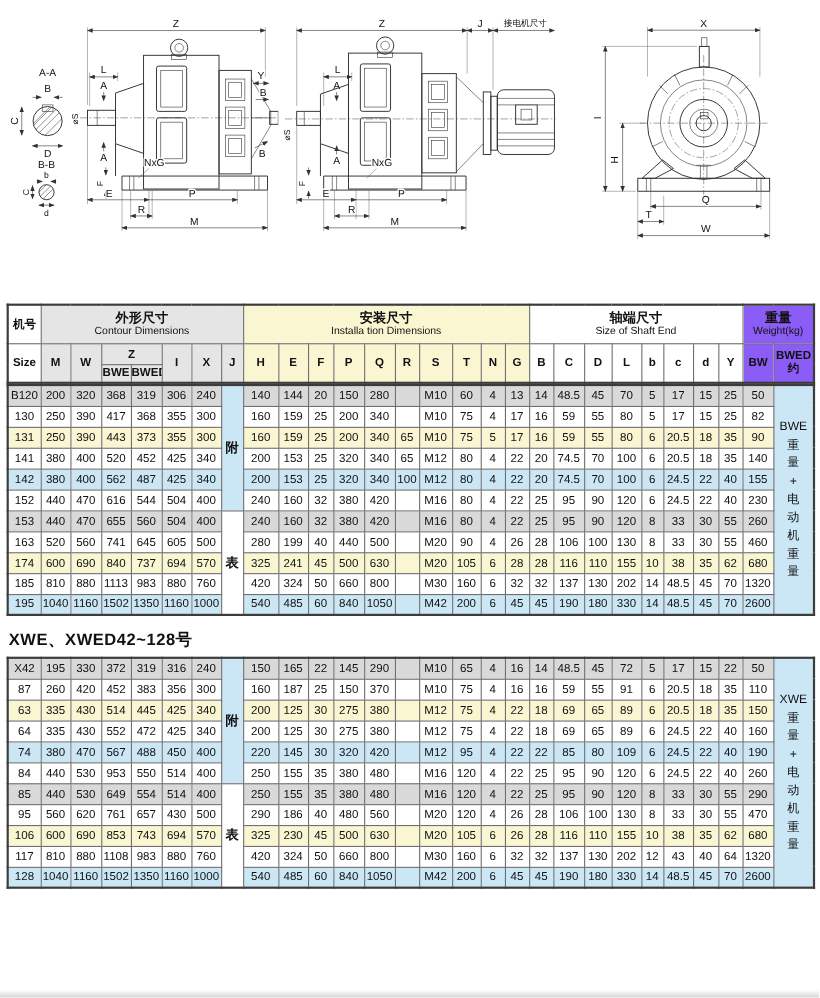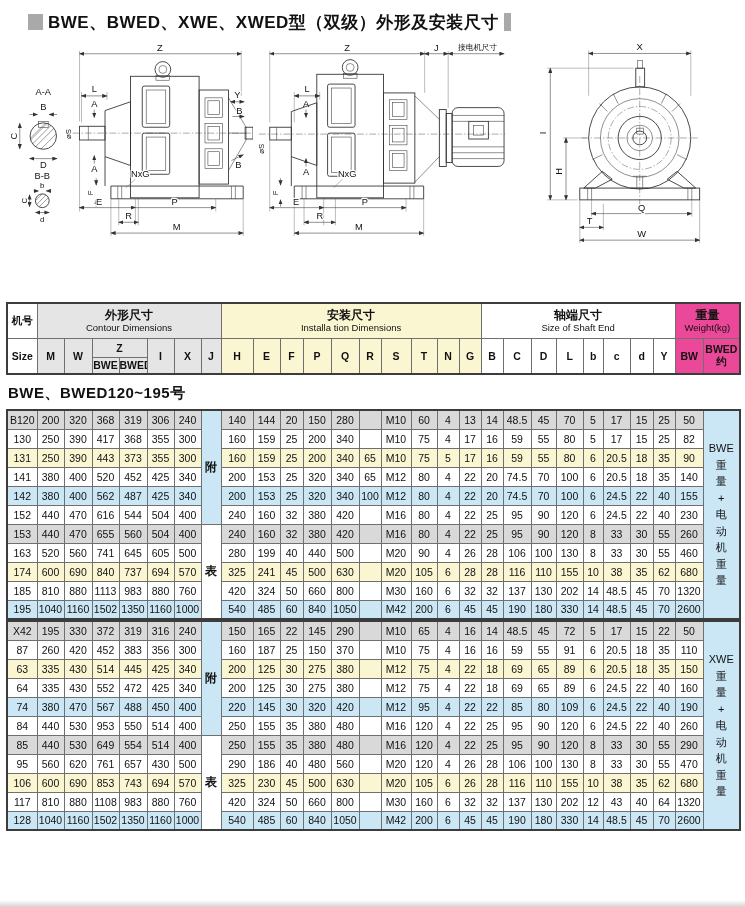--- a/index.html
+++ b/index.html
@@ -34,45 +34,40 @@
   table.dims { border:2px solid #3c3c3c; }
   .h1 th { height:35px; }
   .h2 th { height:19px; font-size:12px; font-weight:bold; }
   .h3 th { height:17px; font-size:9.5px; font-weight:bold; }
   table.dims td { height:19px; }
   .grp-zh { font-size:12px; font-weight:bold; line-height:1.2; }
   .grp-en { font-size:9.5px; font-weight:normal; line-height:1.1; }
   .lbl-top { font-size:11px; font-weight:bold; }
   .bg-gray { background:#e5e5e5; }
   .bg-yellow { background:#faf6d2; }
-  .bg-blue { background:#ec4899; }
+  .bg-blue { background:#8b5cf6; }
   .bg-white { background:#fff; }
   .wrapcell { font-size:9.5px; line-height:1.1; word-break:break-all; white-space:normal; }
   tr.r-gray td { background:#d9d9d9; }
   tr.r-white td { background:#fff; }
   tr.r-yellow td { background:#faf6d2; }
   tr.r-blue td { background:#cbe7f6; }
   table.dims td.fu, table.dims td.biao { font-size:12px; font-weight:bold; }
   table.dims td.fu { background:#cbe7f6 !important; }
   table.dims td.biao { background:#fff !important; }
   table.dims td.wnote { background:#cbe7f6 !important; white-space:pre-line; line-height:1.5; font-size:11px; }
 
   .page-bottom { position:absolute; left:0; right:0; bottom:0; height:7px;
                  background:linear-gradient(#ffffff,#c9c9c9); opacity:0.8; }
 </style>
 </head>
 <body>
 
 <div class="page">
 
-  <div class="title-bar">
-    <span class="title-sq"></span>
-    <h1>BWE、BWED、XWE、XWED型（双级）外形及安装尺寸</h1>
-    <span class="title-endbar"></span>
-  </div>
 
   <div class="drawings">
 
     <svg width="245" height="252" viewBox="0 0 250 255">
       <defs>
         <marker id="ar" markerWidth="9" markerHeight="7" refX="8" refY="3.5" orient="auto-start-reverse">
           <path d="M0,0 L9,3.5 L0,7 Z" fill="#333"></path>
         </marker>
         <clipPath id="secA">
             <circle cx="36" cy="99" r="13.5"></circle>
@@ -421,21 +416,20 @@
       <th rowspan="2" class="bg-blue">BW</th>
       <th rowspan="2" class="bg-blue wrapcell">BWED约</th>
     </tr>
     <tr class="h3">
       <th class="bg-gray">BWE</th>
       <th class="bg-gray">BWED</th>
     </tr>
   </tbody>
     </table>
 
-  <div class="section-title">BWE、BWED120~195号</div>
   <table class="dims">
     <colgroup>
         <col style="width: 30px;">
         <col style="width: 27px;">
         <col style="width: 28px;">
         <col style="width: 27px;">
         <col style="width: 28px;">
         <col style="width: 27px;">
         <col style="width: 27px;">
         <col style="width: 20px;">
@@ -776,20 +770,21 @@
           <td>330</td>
           <td>14</td>
           <td>48.5</td>
           <td>45</td>
           <td>70</td>
           <td>2600</td>
         </tr>
       </tbody>
   </table>
 
+  <div class="section-title" style="margin-top:12px">XWE、XWED42~128号</div>
   <table class="dims">
     <colgroup>
         <col style="width: 30px;">
         <col style="width: 27px;">
         <col style="width: 28px;">
         <col style="width: 27px;">
         <col style="width: 28px;">
         <col style="width: 27px;">
         <col style="width: 27px;">
         <col style="width: 20px;">

